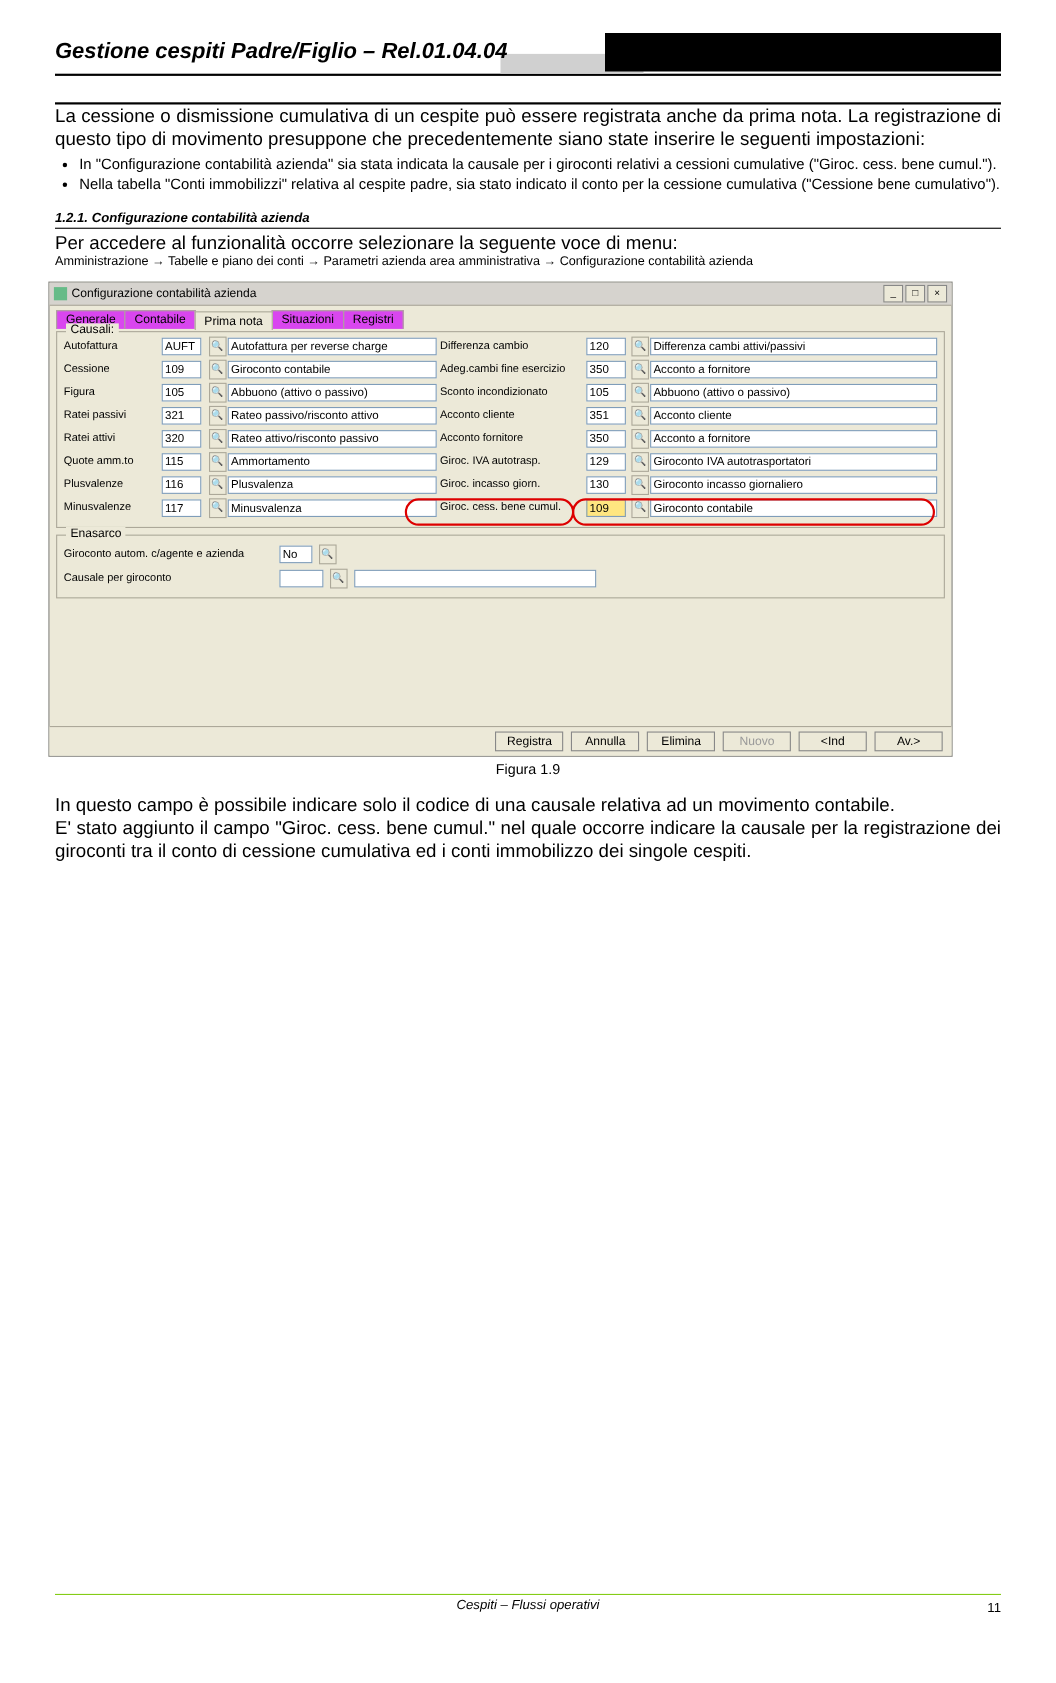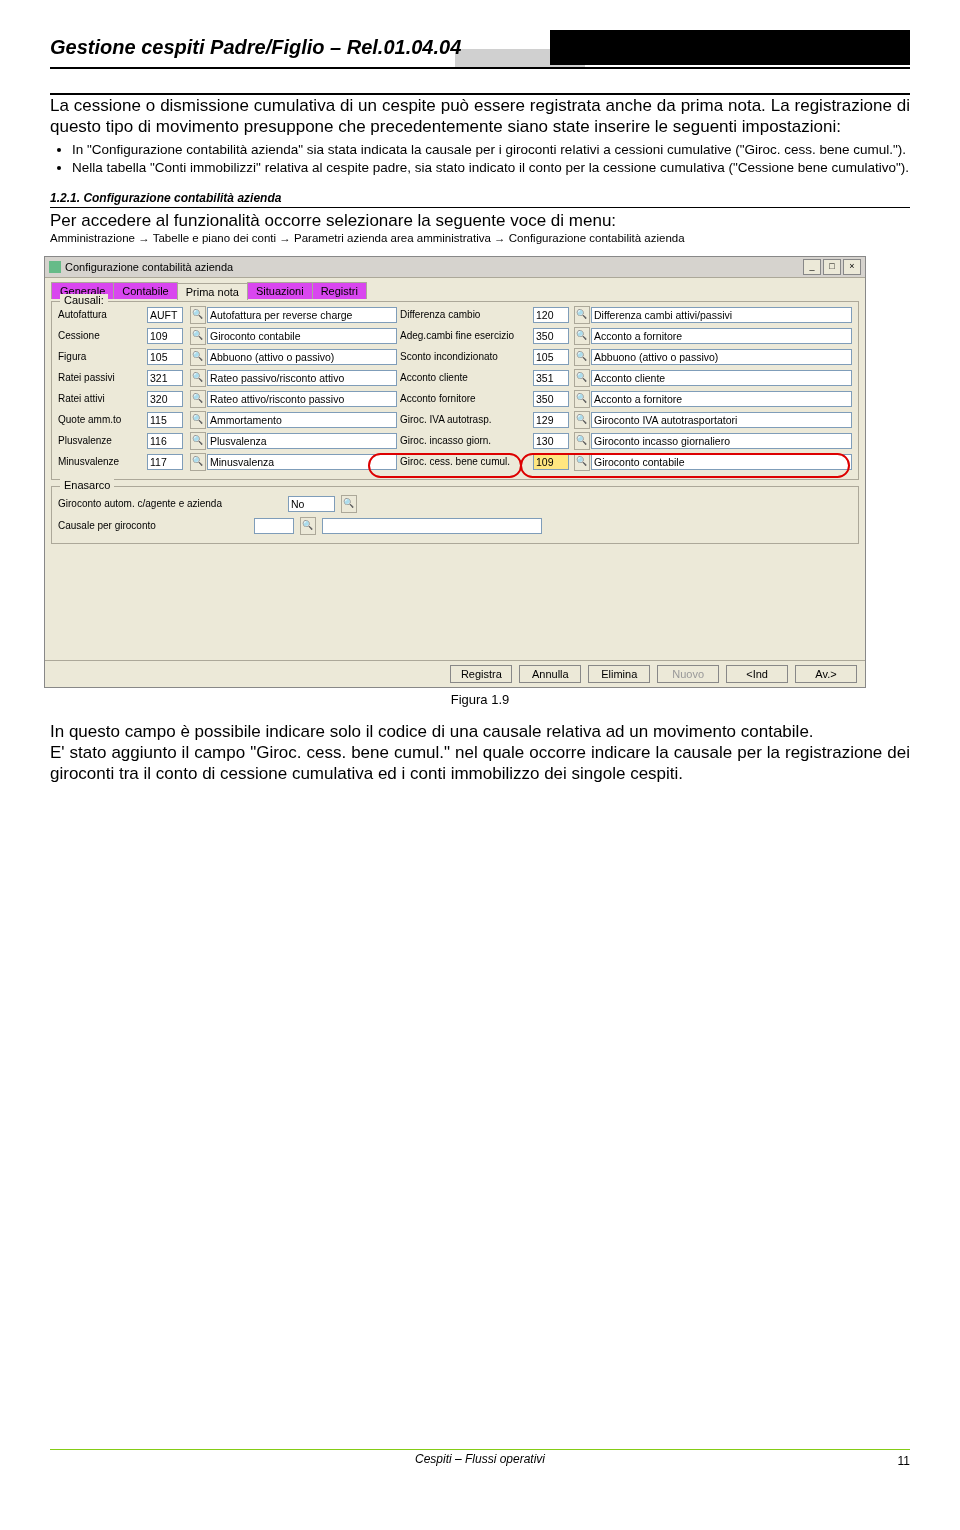--- a/index.html
+++ b/index.html
@@ -155,21 +155,21 @@
           <span class="look">🔍</span>
           <input class="inpt" value="Giroconto contabile" style="">
         </div>
       <div class="circle" style="left:316px;top:151px;width:150px"></div>
       <div class="circle" style="left:468px;top:151px;width:326px"></div>
     </div>
     <div class="fieldset">
       <div class="legend">Enasarco</div>
       <div class="row-en">
         <span class="lbl" style="width:190px">Giroconto autom. c/agente e azienda</span>
-        <input class="inpt" style="width: 47px; margin-left: 34px;" value="No">
+        <input class="inpt" style="width: 30px;" value="No">
         <span class="look">🔍</span>
       </div>
       <div class="row-en">
         <span class="lbl" style="width:190px">Causale per giroconto</span>
         <input class="inpt" style="width: 40px;">
         <span class="look">🔍</span>
         <input class="inpt" style="width: 220px;">
       </div>
     </div>
     <div style="height:110px"></div>

